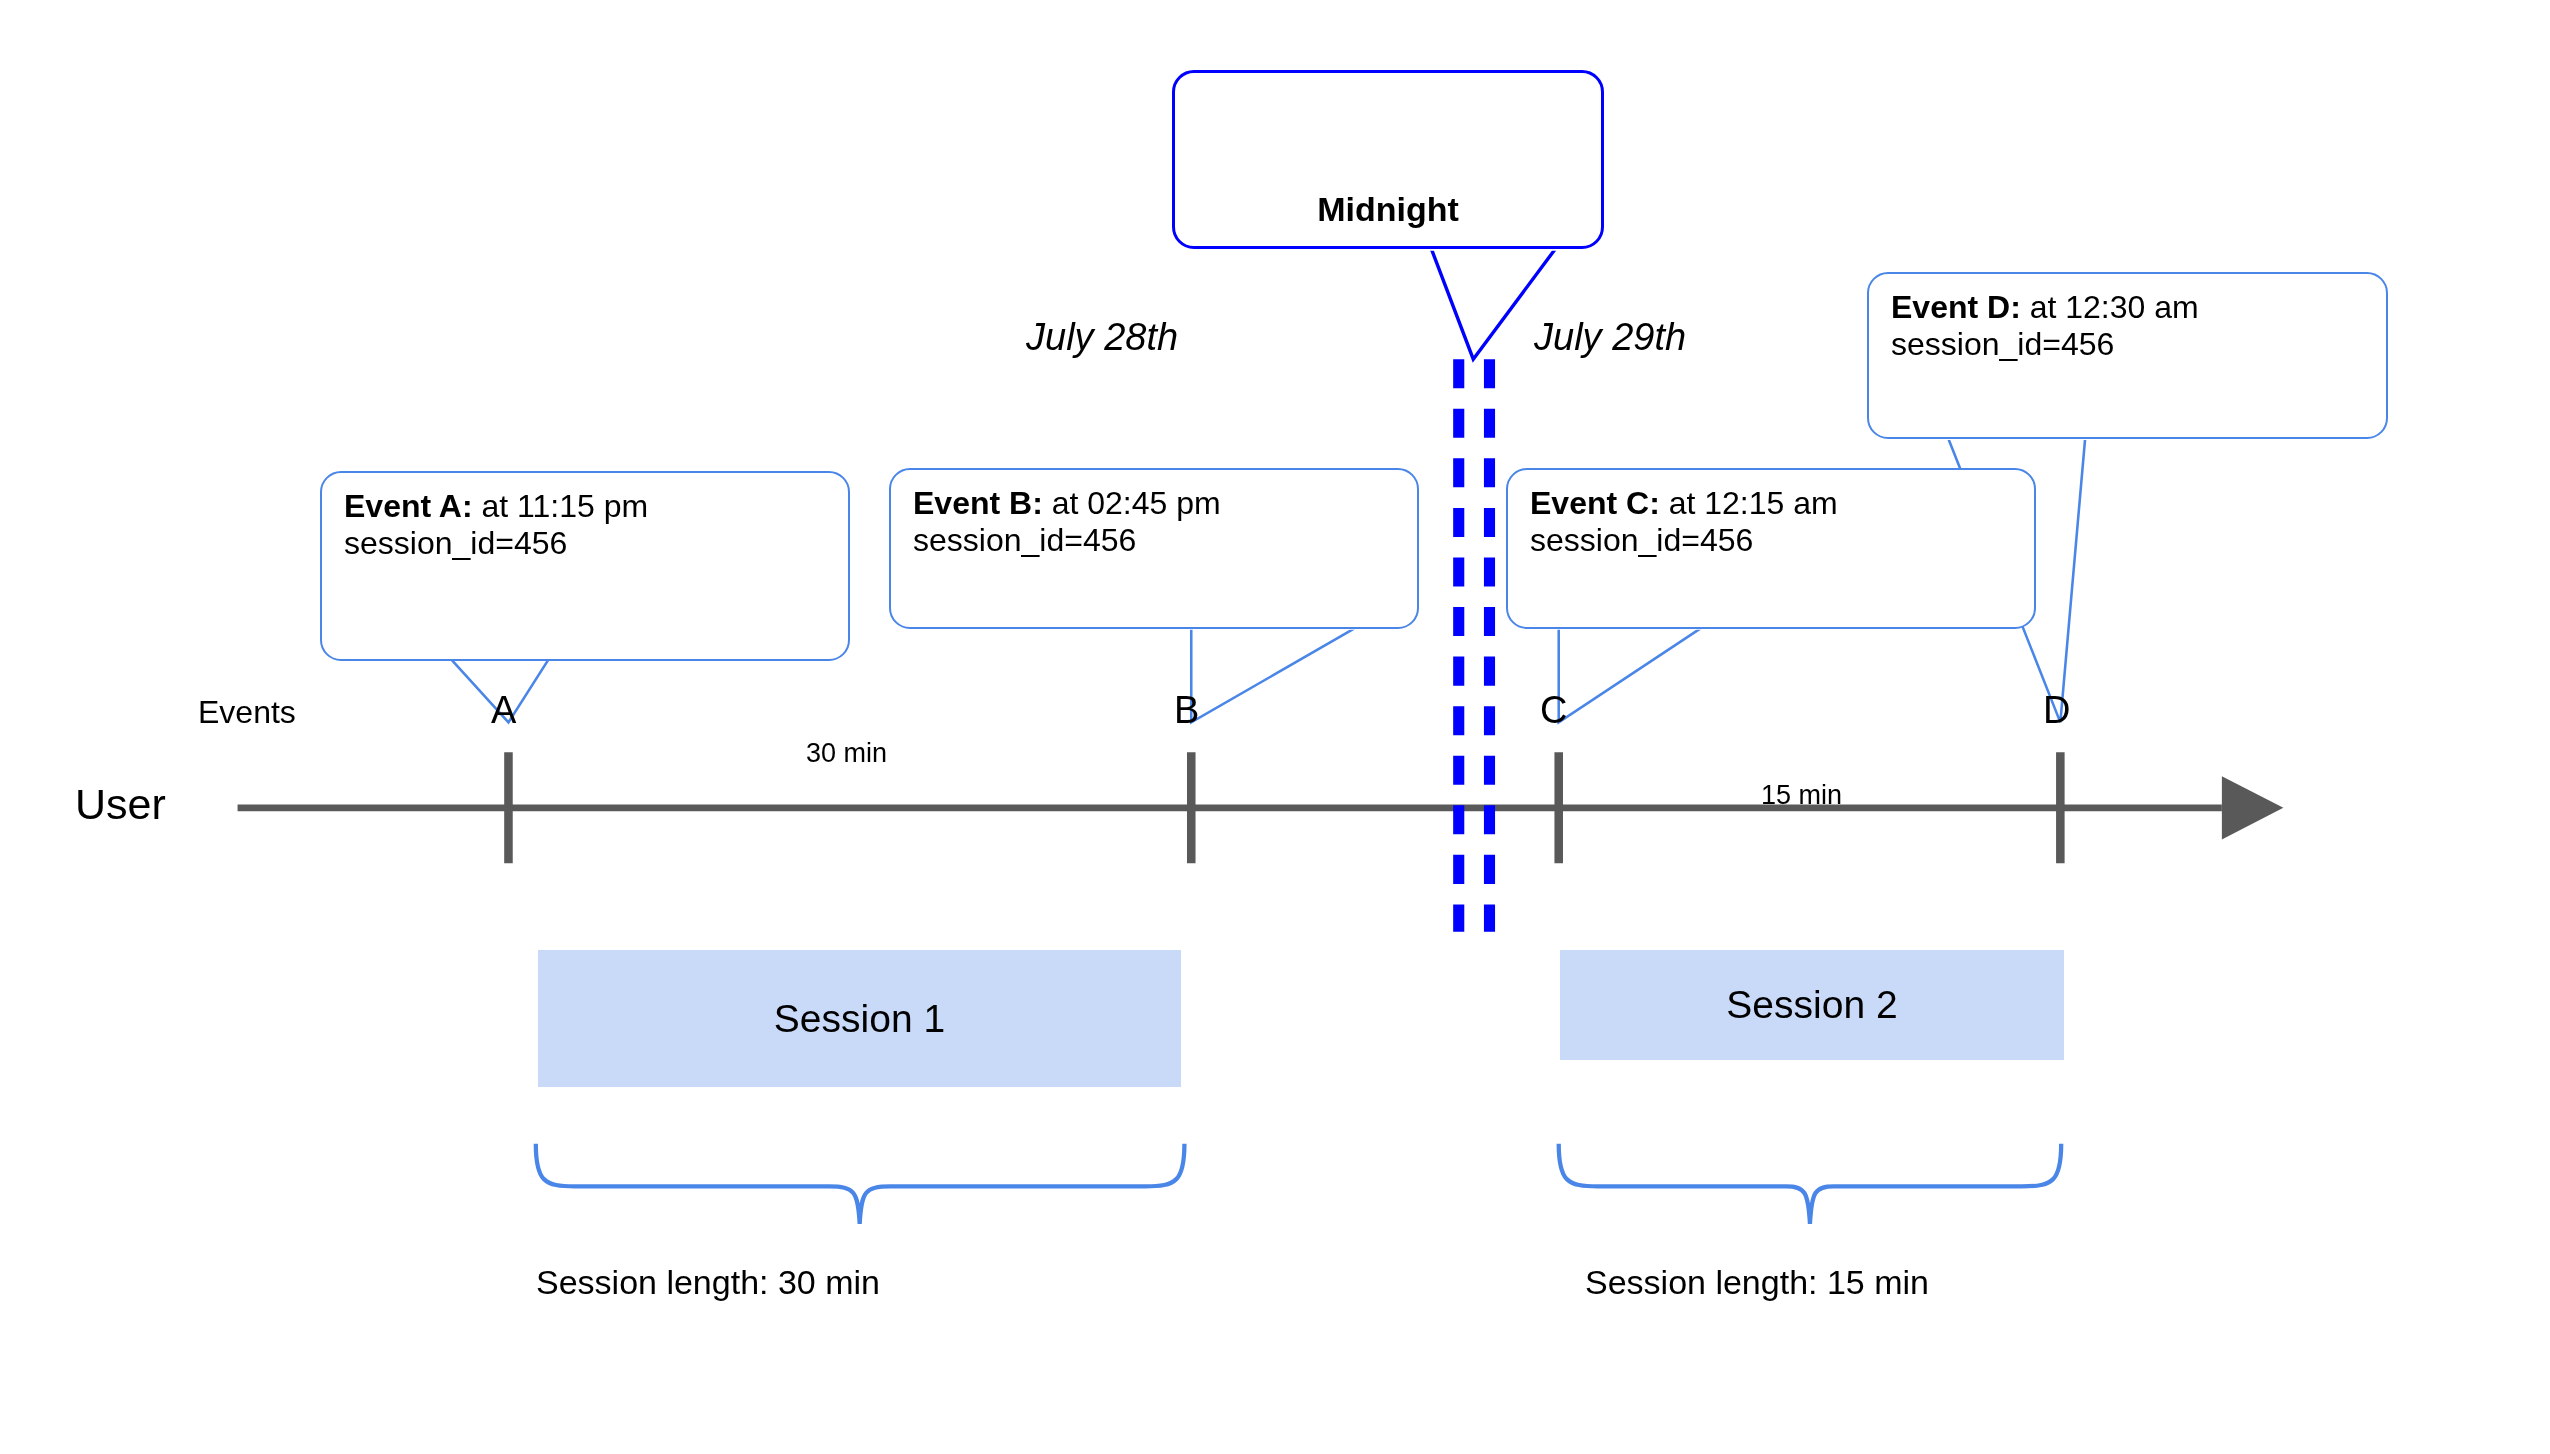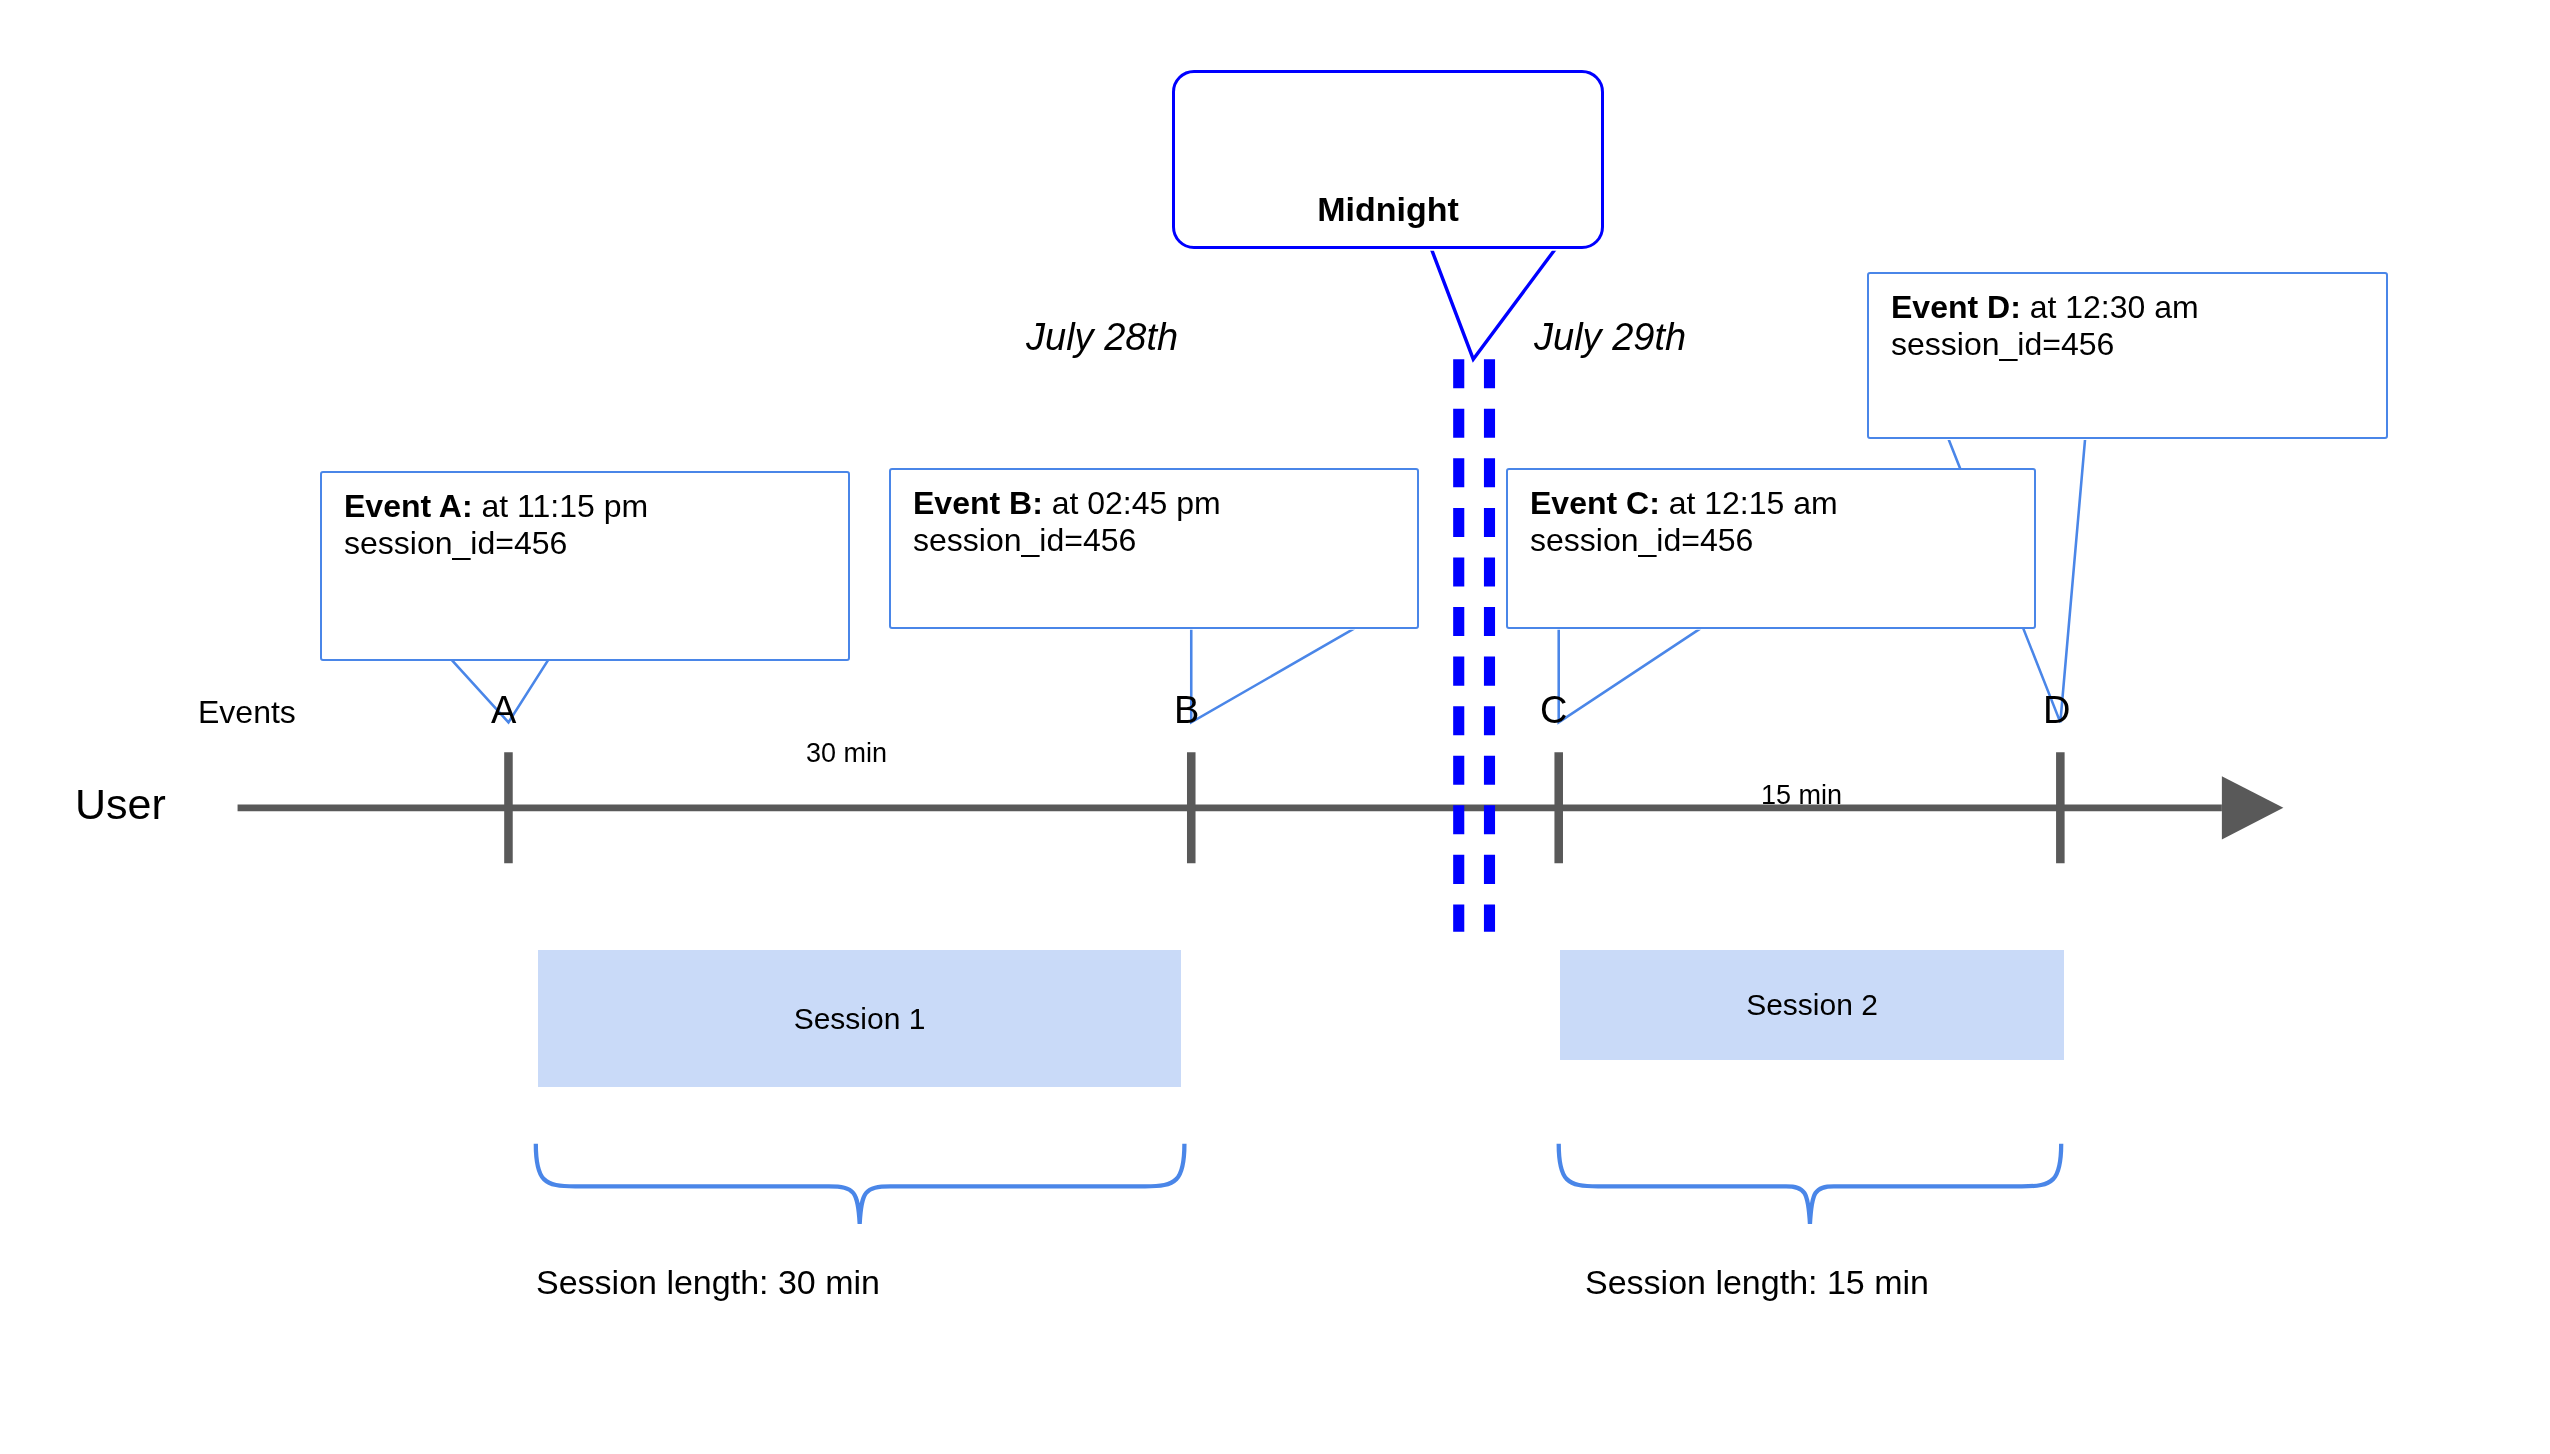--- a/index.html
+++ b/index.html
@@ -31,42 +31,42 @@
     white-space: pre;
     line-height: 1.18;
   }
 
   
   .t-user      { font-size: 43px; }
   .t-events    { font-size: 32px; }
   .t-marker    { font-size: 38px; }
   .t-date      { font-size: 38px; font-style: italic; }
   .t-duration  { font-size: 27px; }
-  .t-session   { font-size: 30px; }
+  .t-session   { font-size: 39px; }
   .t-sesslen   { font-size: 34px; }
   .t-midnight  { font-size: 34px; font-weight: bold; }
   .t-callout   { font-size: 32px; }
   .t-callout b { font-weight: bold; }
 
   
   .session-bar {
     position: absolute;
     background: #c9daf8;
     display: flex;
     align-items: center;
     justify-content: center;
   }
 
   
   .callout {
     position: absolute;
     box-sizing: border-box;
     background: #ffffff;
     border: 2.6px solid #4a86e8;
-    border-radius: 3px;
+    border-radius: 21px;
     padding: 15.4px 22px 17px 22px;
   }
   .callout.midnight-box {
     border: 3.4px solid #0000ff;
     border-radius: 22px;
     display: flex;
     align-items: center;
     justify-content: center;
   }
 </style>

